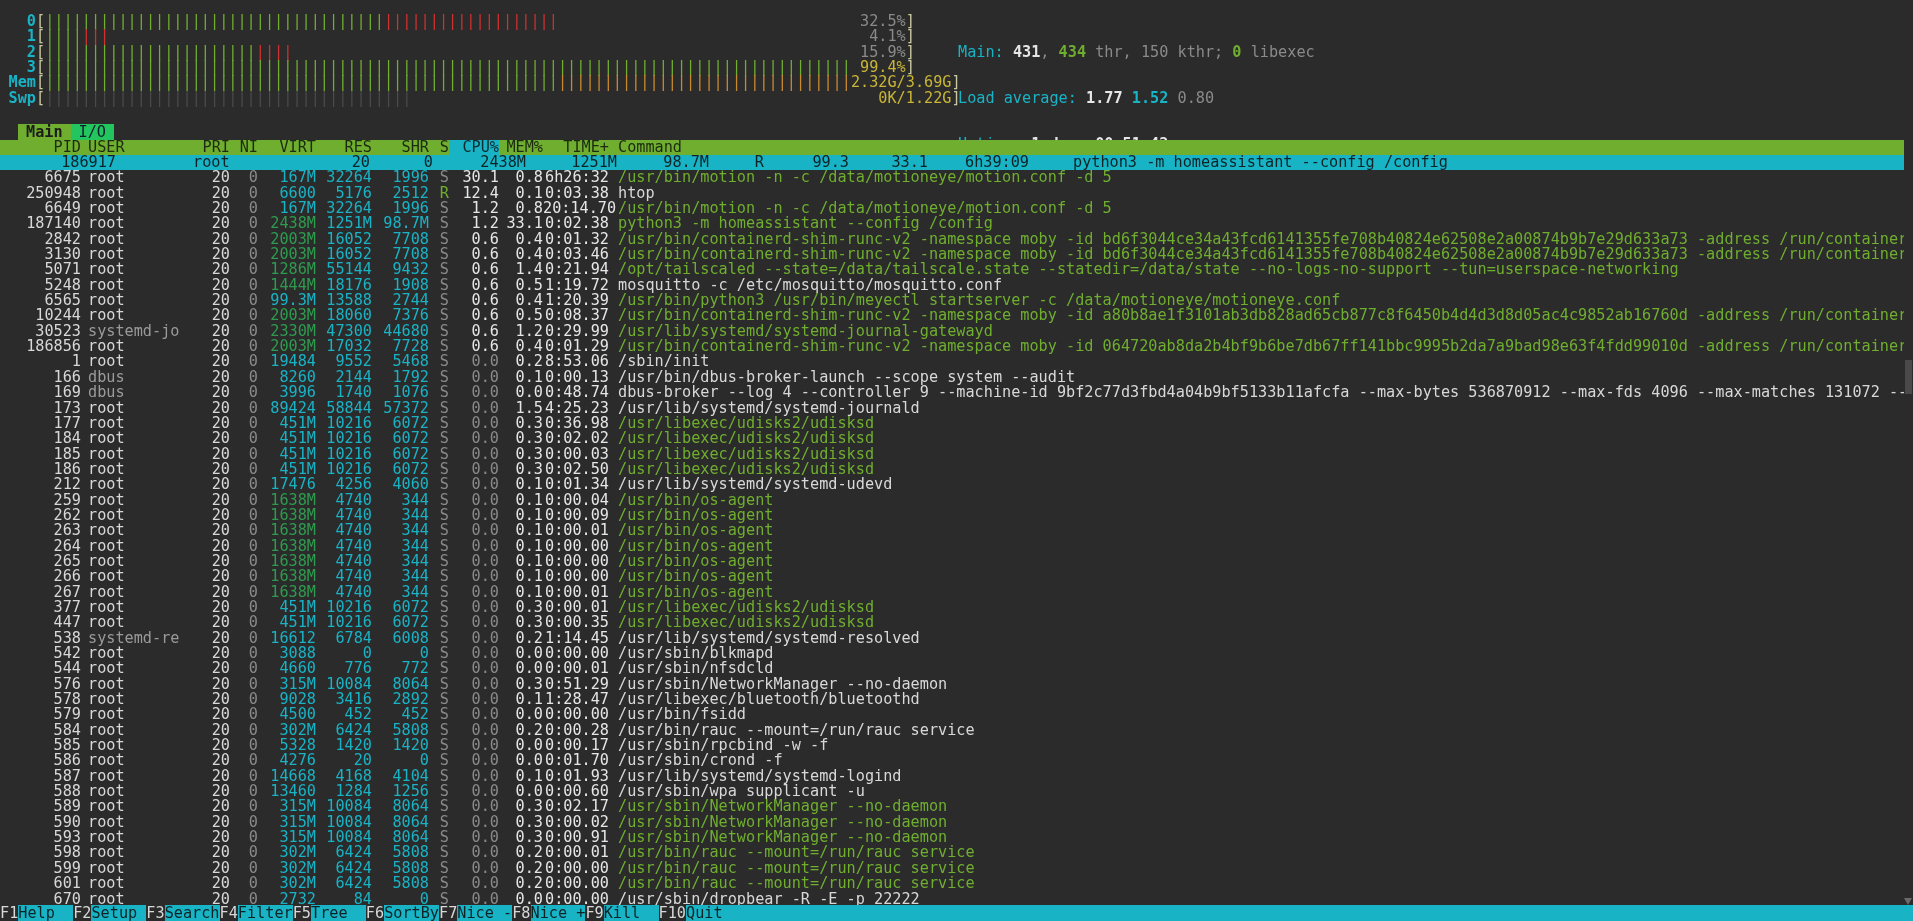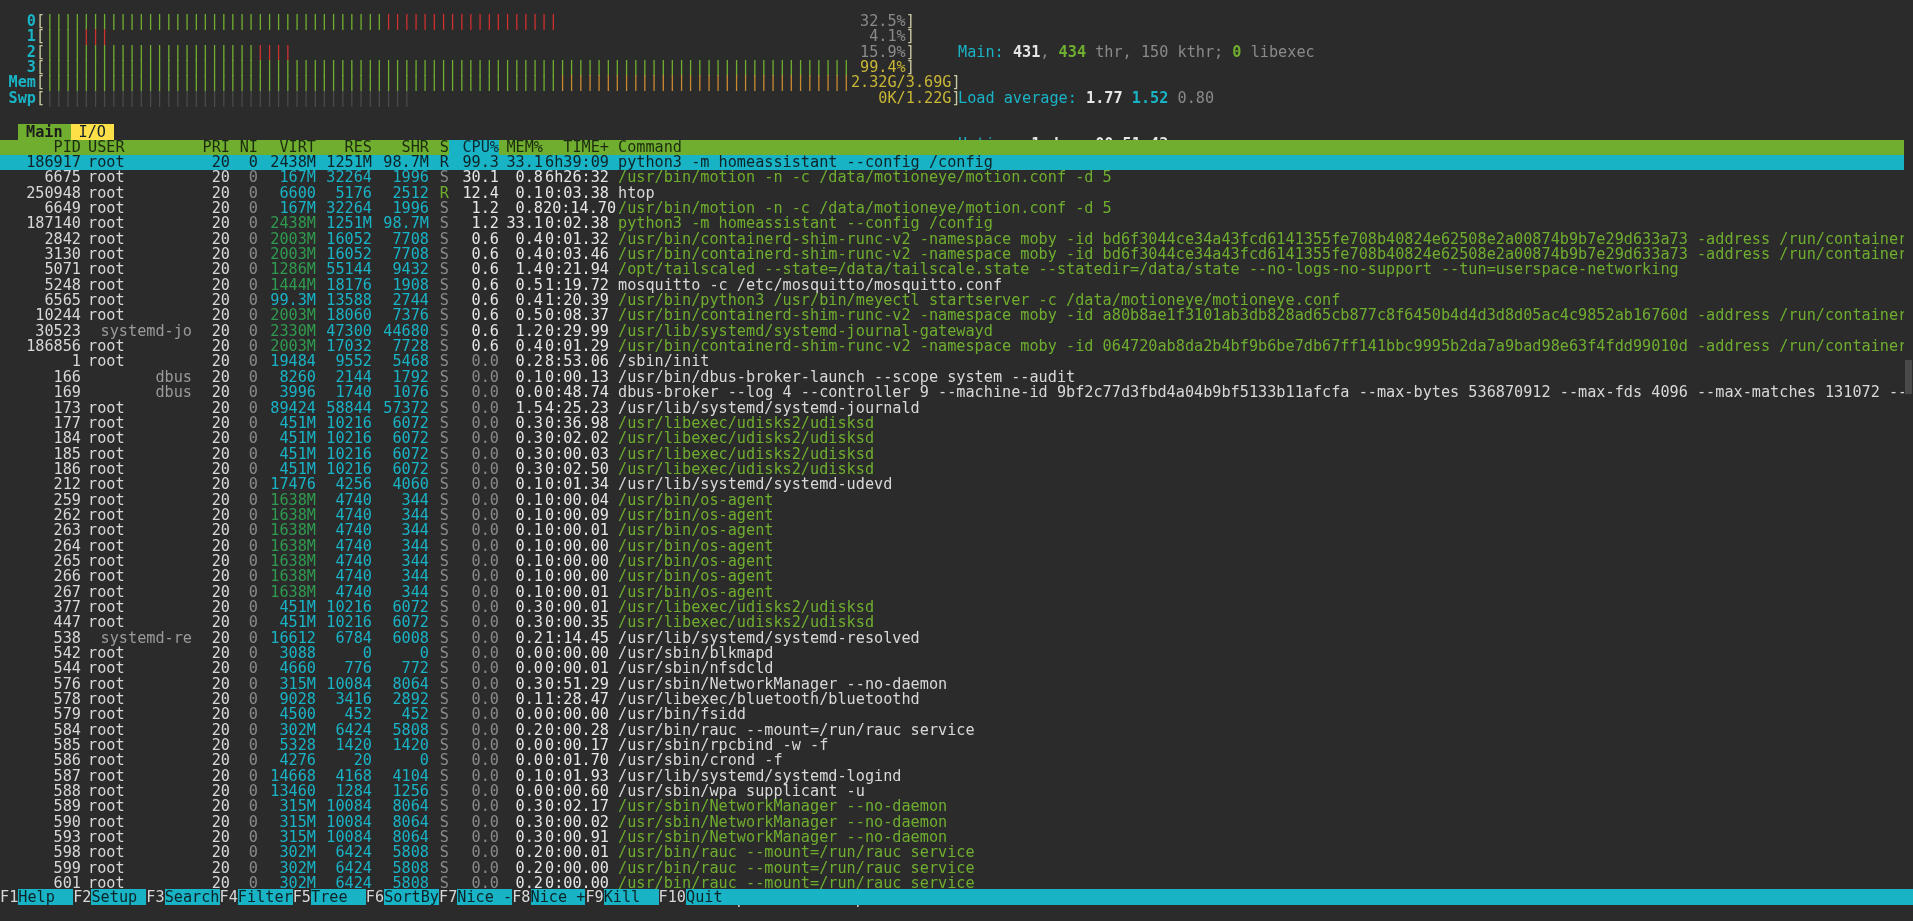--- a/index.html
+++ b/index.html
@@ -32,63 +32,63 @@
   .statline{height:15.35px;color:#19b3c6;}
   .sgreen{color:#6fae2f;font-weight:bold;}
   .sgrey{color:#8a8a8a;}
   .swhite{color:#e6e6e6;font-weight:bold;}
   .scyan{color:#19b3c6;font-weight:bold;}
 
   
   .tabs{position:absolute;left:0;top:124px;height:16px;white-space:pre;}
   .tab{display:inline-block;padding:0 8px;height:16px;line-height:16px;}
   .tab.active{background:#6fae2f;color:#1d1d1d;font-weight:bold;}
-  .tab.inactive{background:#fde047;color:#0f1f2e;}
+  .tab.inactive{background:#22c55e;color:#0f1f2e;}
 
   
   .hdr{position:absolute;left:0;top:140px;width:1913px;height:15.35px;
        background:#6fae2f;color:#1d2b10;white-space:pre;}
   .hdr .sortcol{background:#19b3c6;color:#0d2b30;}
   .rows{position:absolute;left:0;top:155px;width:1913px;}
   .row{height:15.35px;white-space:pre;overflow:hidden;}
   .row.sel{background:#19b3c6;}
-  .row.sel span{color:#0d2326 !important;}
+  .row.sel span{color:#0d2326 !important;margin-left:35px;}
   .c{display:inline-block;text-align:right;}
   .col-pid{width:81px;}
   .col-username{display:inline-block;width:104px;text-align:left;}
   .col-pri{width:38px;}
   .col-ni{width:28px;}
   .col-virt{width:58px;}
   .col-res{width:56px;}
   .col-shr{width:57px;}
   .col-st{width:20px;}
   .col-cpu{width:50px;}
   .col-mem{width:44px;}
   .col-time{width:66px;}
   .col-cmd{display:inline-block;padding-left:9px;}
   .v-user{color:#d8d8d8;}
-  .v-user.dim{color:#9a9a9a;text-align:right;}
+  .v-user.dim{color:#9a9a9a;}
   .v-num{color:#d8d8d8;}
   .v-ni{color:#8a8a8a;}
   .v-virt{color:#19b3c6;}
   .v-virt.big{color:#2f9b4f;}
   .v-res{color:#19b3c6;}
   .v-shr{color:#19b3c6;}
   .v-state{color:#8a8a8a;}
   .v-state.run{color:#6fae2f;}
   .v-cpu{color:#e6e6e6;}
   .v-cpu.zero{color:#8a8a8a;}
   .v-mem{color:#e6e6e6;}
   .v-time{color:#e6e6e6;}
   .v-time.hi{color:#e5e5e5;}
   .v-cmd{color:#6fae2f;}
   .v-cmd.base{color:#d8d8d8;}
 
   
-  .footer{position:absolute;left:0;bottom:16px;width:1913px;height:16px;
+  .footer{position:absolute;left:0;bottom:0;width:1913px;height:16px;
           background:#19b3c6;white-space:pre;line-height:16px;}
   .fkey{color:#d8d8d8;background:#2b2b2b;display:inline-block;}
   .flbl{color:#0d2326;background:#19b3c6;display:inline-block;}
   .footpad{background:#19b3c6;display:inline-block;}
 
   
   .wm{position:absolute;right:6px;bottom:20px;width:192px;height:66px;
       font-family:"Liberation Sans",sans-serif;pointer-events:none;}
   .wm .com{position:absolute;right:8px;top:-2px;color:#e8e02a;font-size:17px;
            font-style:italic;font-weight:bold;letter-spacing:-0.5px;}

